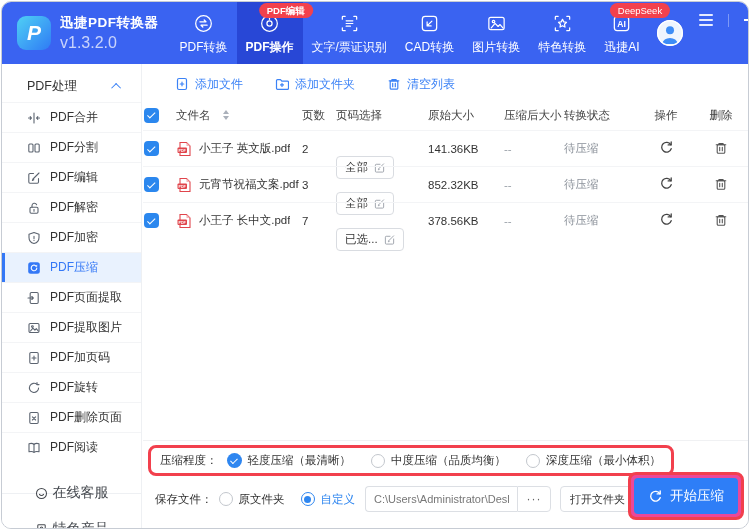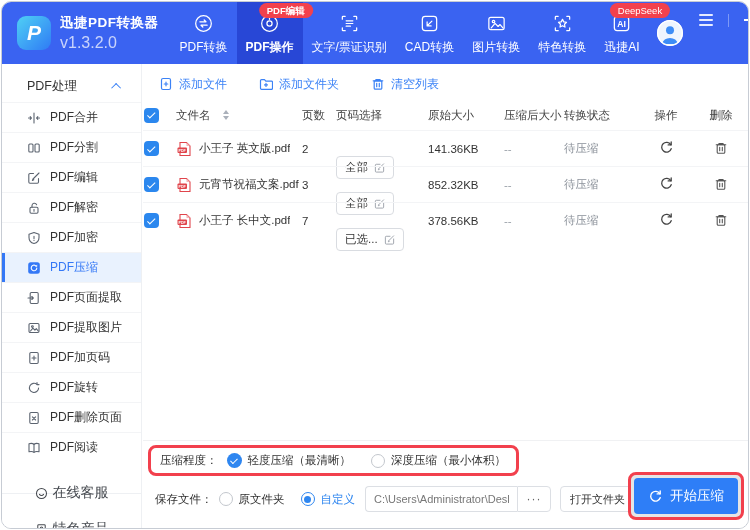--- a/index.html
+++ b/index.html
@@ -36,21 +36,21 @@
   .side-icon { width:14px; height:14px; flex:0 0 14px; color:#5c6470; }
   .side-item.active .side-icon { color:#3478f6; }
   .side-icon svg { width:100%; height:100%; }
   .side-footer { margin-top:auto; border-top:1px solid #eef0f3; height:35px; display:flex; align-items:center; justify-content:center; gap:9px; font-size:14px; color:#45494f;flex-direction:column; }
   .foot-link { display:flex; align-items:center; gap:5px; cursor:pointer; }
   .foot-link svg { width:13px; height:13px; color:#45494f; }
   .foot-sep { width:1px; height:12px; background:#e3e5e9; }
 
   
   main { position:absolute; left:141px; top:62px; right:0; bottom:0; display:flex; flex-direction:column; background:#fff; }
-  .toolbar { height:34px; display:flex; align-items:center; gap:32px; padding:6px 0 0 16px; }
+  .toolbar { height:34px; display:flex; align-items:center; gap:32px; padding:6px 0 0 32px; }
   .tool-btn { display:flex; align-items:center; gap:6px; color:#3b82f6; font-size:12px; cursor:pointer; }
   .tool-btn svg { width:14px; height:14px; }
 
   .thead, .trow { display:flex; align-items:center; padding-left:1px; padding-right:4px; font-size:11.5px; }
   .thead { height:30px; color:#444; margin-top:2px; }
   .trow { height:36px; border-top:1px solid #f3f4f6; color:#333; }
   .trow:last-of-type { border-bottom:1px solid #f3f4f6; }
   .c-check { width:32px; display:flex; }
   .c-name { flex:1; display:flex; align-items:center; gap:7px; min-width:0; }
   .c-name .fname { overflow:hidden; text-overflow:ellipsis; white-space:nowrap; }
@@ -87,21 +87,21 @@
   .radio { width:14px; height:14px; border-radius:50%; border:1px solid #c3c7cd; background:#fff; flex:0 0 14px; }
   .radio-dot { width:14px; height:14px; border-radius:50%; border:1px solid #2e86f0; display:flex; align-items:center; justify-content:center; flex:0 0 14px; }
   .radio-dot i { width:7px; height:7px; border-radius:50%; background:#2e86f0; }
   .save-row { position:absolute; left:12px; top:45px; display:flex; align-items:center; font-size:11.5px; color:#333; }
   .save-label { margin-right:6px; white-space:nowrap; }
   .sopt { display:flex; align-items:center; gap:6px; margin-right:16px; cursor:pointer; white-space:nowrap; }
   .sopt.custom { color:#2e86f0; margin-right:10px; }
   .path-input { width:152px; height:26px; border:1px solid #dcdfe4; border-right:none; border-radius:4px 0 0 4px; padding:0 8px; font-size:11px; color:#777; font-family:"Liberation Sans","DejaVu Sans",sans-serif; outline:none; }
   .browse-btn { height:26px; width:34px; border:1px solid #dcdfe4; border-radius:0 4px 4px 0; background:#fff; color:#666; font-size:12px; letter-spacing:1px; cursor:pointer; }
   .open-btn { height:26px; margin-left:9px; padding:0 9px; border:1px solid #dcdfe4; border-radius:4px; background:#fff; font-size:11px; color:#333; cursor:pointer; white-space:nowrap; }
-  .start-box { position:absolute; right:4px; bottom:8px; border:3px solid #f2404d; border-radius:8px; padding:3px; background:#e5e5e5; }
+  .start-box { position:absolute; right:4px; bottom:8px; border:3px solid #f2404d; border-radius:8px; padding:3px; background:#ec4899; }
   .start-btn { width:104px; height:36px; background:#2e7ef7; border:none; border-radius:4px; color:#fff; font-size:13.5px; display:flex; align-items:center; justify-content:center; gap:7px; cursor:pointer; }
   .start-btn svg { width:15px; height:15px; }
 </style>
 </head>
 <body>
 
 <div class="window">
 
   <header>
     <div class="logo-area">
@@ -509,20 +509,24 @@
       <div class="compress-box">
         <span class="compress-label">压缩程度：</span>
         <span class="copt">
           <span class="radio-check">
               <span class="tick"></span>
             </span>
           <span>轻度压缩（最清晰）</span>
         </span>
         <span class="copt">
           <span class="radio"></span>
+          <span>中度压缩（品质均衡）</span>
+        </span>
+        <span class="copt">
+          <span class="radio"></span>
           <span>深度压缩（最小体积）</span>
         </span>
       </div>
 
       <div class="save-row">
         <span class="save-label">保存文件：</span>
         <span class="sopt">
           <span class="radio"></span>
           <span>原文件夹</span>
         </span>

